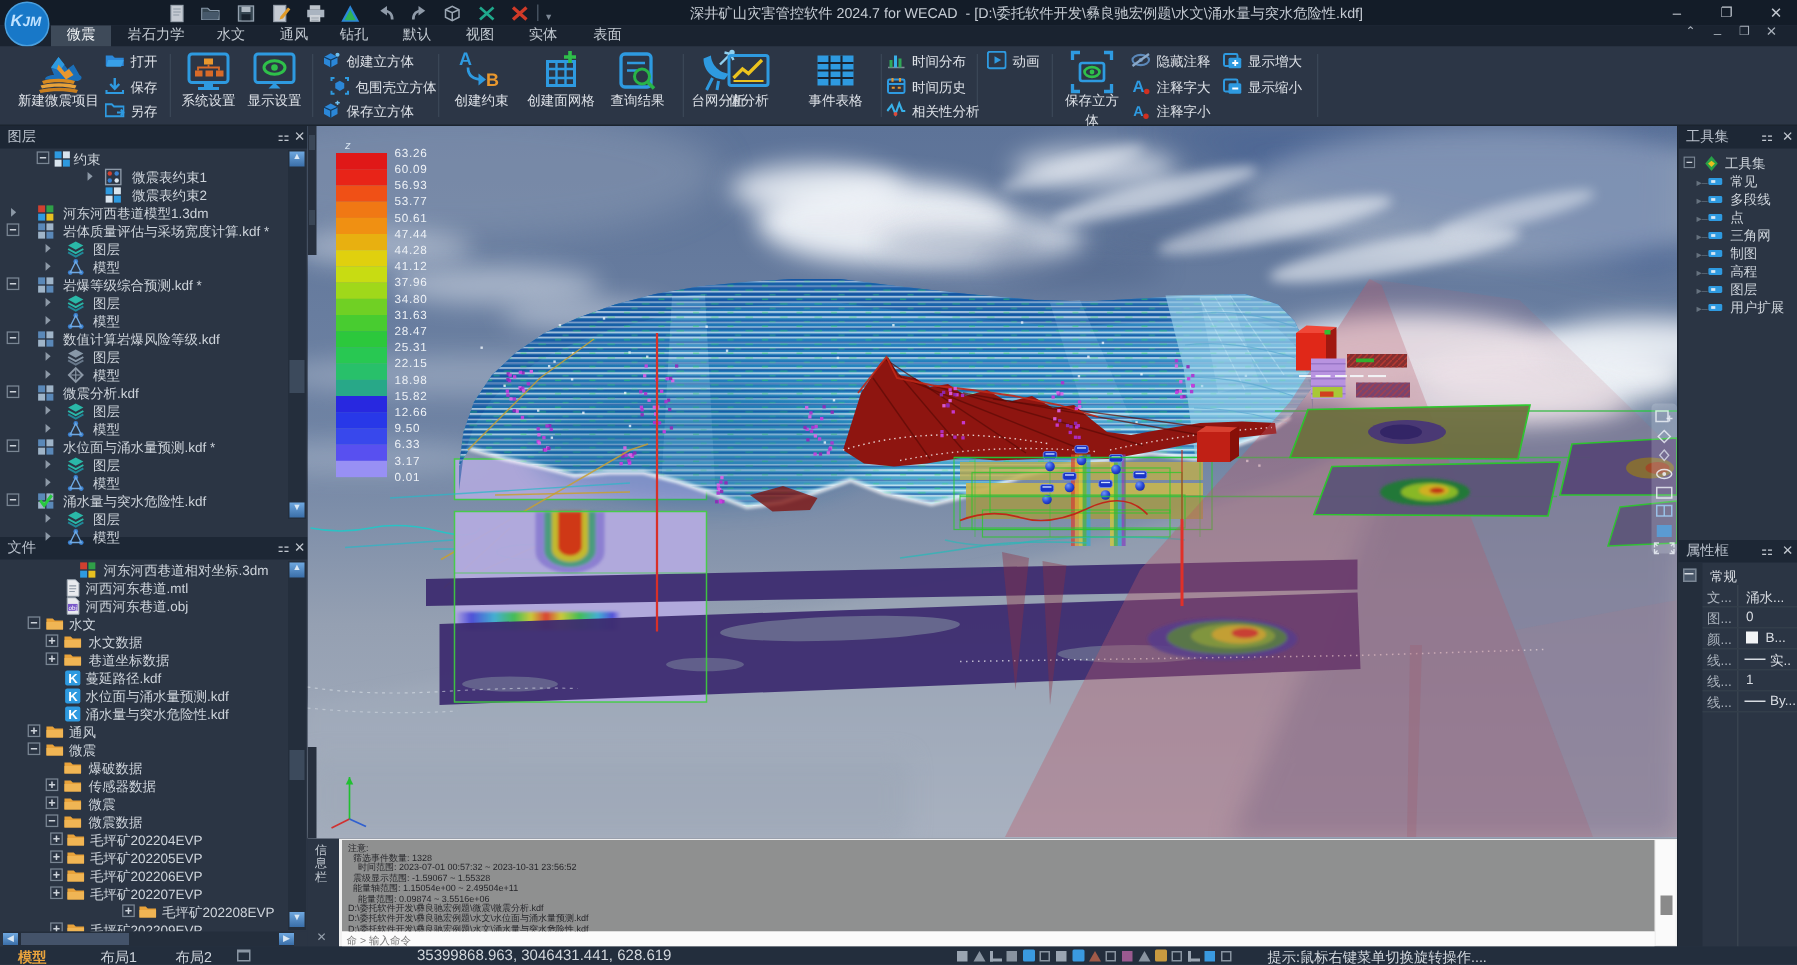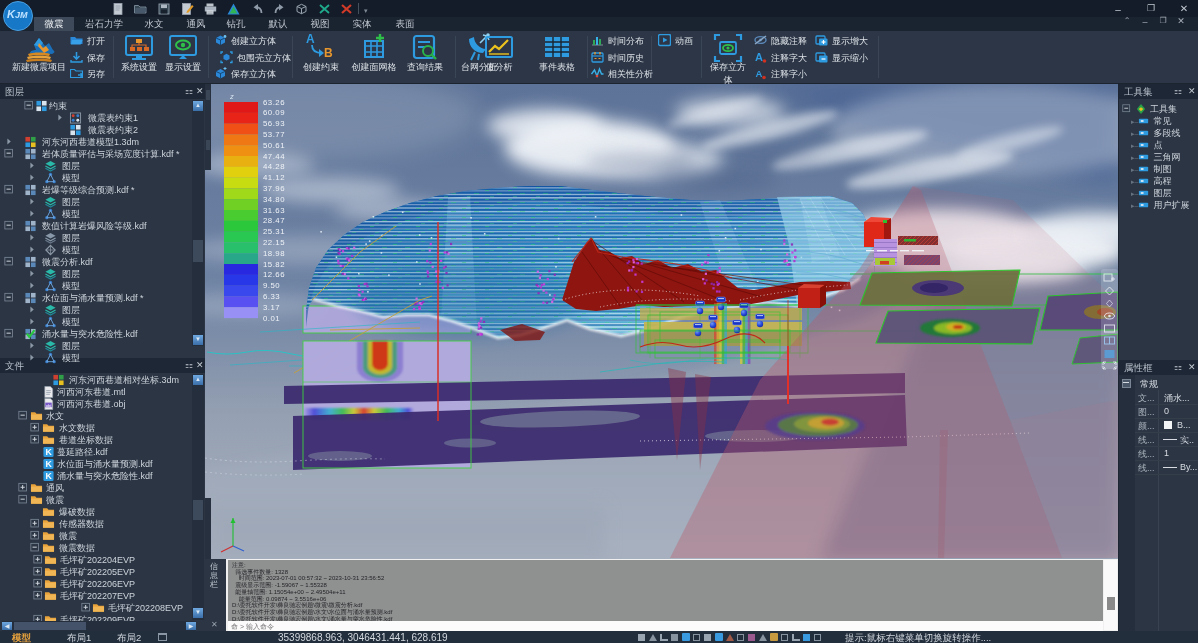--- a/index.html
+++ b/index.html
@@ -61,20 +61,21 @@
       <path d="M2 3.5l4.5 2 4.5-2M6.5 5.5V10.7" stroke="#9aa5b2" stroke-width="1" fill="none"></path>
     </svg>
 <svg class="abs" style="left:318px;top:3px;" width="13" height="12" viewBox="0 0 13 12">
       <path d="M2 2l9 8M11 2l-9 8" stroke="#1fa98c" stroke-width="1.8"></path>
     </svg>
 <svg class="abs" style="left:340px;top:3px;" width="13" height="12" viewBox="0 0 13 12">
       <path d="M2 2l9 8M11 2l-9 8" stroke="#d03a28" stroke-width="2.2"></path>
     </svg>
 <div class="abs" style="left:358px;top:3px;width:1px;height:11px;background:#44505e;"></div>
 <div class="abs" style="left:364px;top:7px;color:#7f8a97;font-size:7px;">▾</div>
+<div class="abs" style="left:460px;top:3px;width:520px;color:#c6ccd4;font-size:9.5px;white-space:nowrap;">深井矿山灾害管控软件 2024.7 for WECAD&nbsp;&nbsp;- [D:\委托软件开发\彝良驰宏例题\水文\涌水量与突水危险性.kdf]</div>
 <div class="abs" style="left:1110px;top:4px;width:16px;color:#c2c8d0;font-size:10px;text-align:center;">–</div>
 <div class="abs" style="left:1143px;top:3px;width:16px;color:#c2c8d0;font-size:9px;text-align:center;">❐</div>
 <div class="abs" style="left:1176px;top:3px;width:16px;color:#c2c8d0;font-size:10px;text-align:center;">✕</div>
 <div class="abs" style="left:1120px;top:16px;width:14px;color:#a8b0ba;font-size:8px;text-align:center;">⌃</div>
 <div class="abs" style="left:1138px;top:17px;width:14px;color:#a8b0ba;font-size:9px;text-align:center;">–</div>
 <div class="abs" style="left:1156px;top:16px;width:14px;color:#a8b0ba;font-size:8px;text-align:center;">❐</div>
 <div class="abs" style="left:1174px;top:16px;width:14px;color:#a8b0ba;font-size:9px;text-align:center;">✕</div>
 <div class="abs" style="left:34px;top:17px;width:40px;height:14px;background:#3e4a59;color:#eef1f4;font-size:9.5px;text-align:center;line-height:14px;">微震</div>
 <div class="abs" style="left:83px;top:17px;width:42px;height:14px;color:#c2c9d1;font-size:9.5px;text-align:center;line-height:14px;">岩石力学</div>
 <div class="abs" style="left:142px;top:17px;width:24px;height:14px;color:#c2c9d1;font-size:9.5px;text-align:center;line-height:14px;">水文</div>

